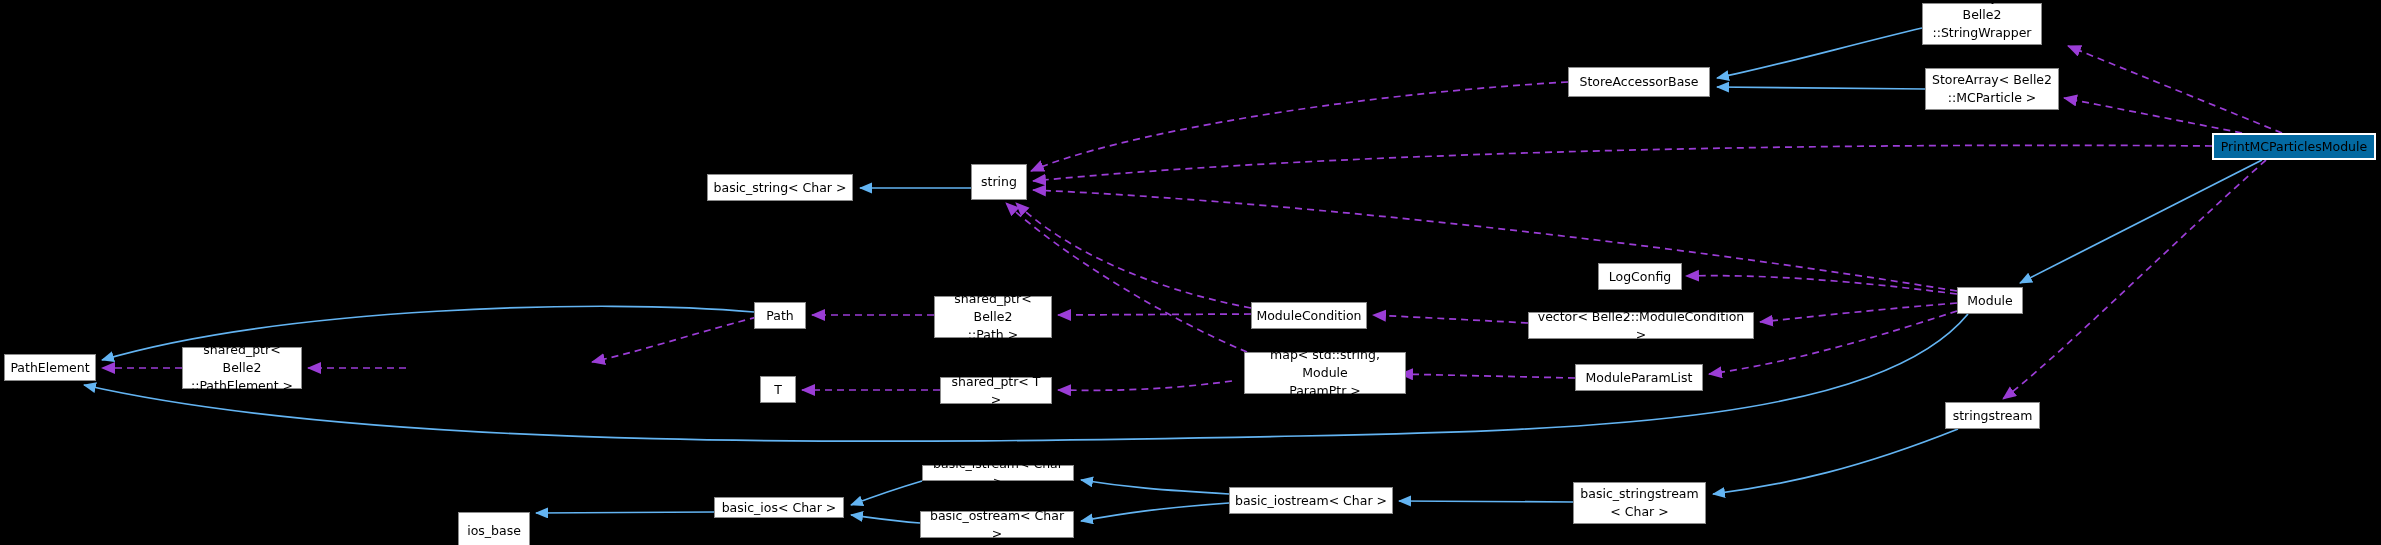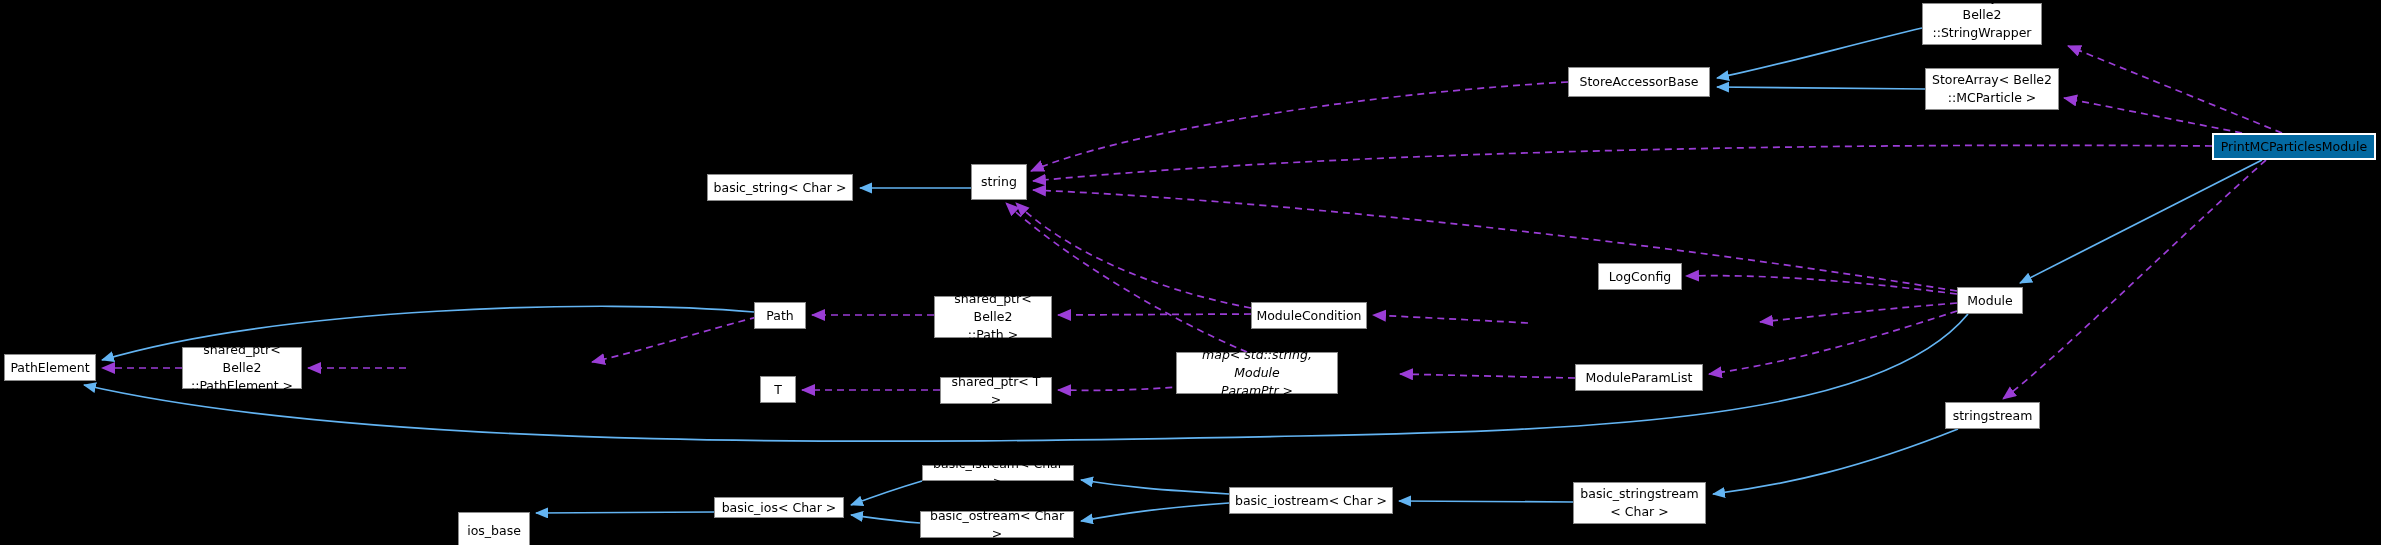--- a/index.html
+++ b/index.html
@@ -34,21 +34,21 @@
   #n-store-accessor-base{left:1568px;top:67px;width:142px;height:30px;}
   #n-print-module{left:2212px;top:133px;width:164px;height:27px;}
   #n-basic-string{left:707px;top:174px;width:146px;height:27px;}
   #n-string{left:971px;top:164px;width:56px;height:36px;}
   #n-log-config{left:1598px;top:263px;width:84px;height:27px;}
   #n-module{left:1957px;top:287px;width:66px;height:27px;}
   #n-module-condition{left:1251px;top:302px;width:116px;height:27px;}
   #n-vector-module-condition{left:1528px;top:312px;width:226px;height:27px;}
   #n-path{left:754px;top:302px;width:52px;height:27px;}
   #n-shared-ptr-path{left:934px;top:296px;width:118px;height:42px;}
-  #n-map-param{left:1176px;top:352px;width:162px;height:42px;font-style:italic;}
+  #n-map-param{left:1244px;top:352px;width:162px;height:42px;}
   #n-module-param-list{left:1575px;top:364px;width:128px;height:27px;}
   #n-t{left:760px;top:376px;width:36px;height:27px;}
   #n-shared-ptr-t{left:940px;top:377px;width:112px;height:27px;}
   #n-path-element{left:4px;top:354px;width:92px;height:27px;}
   #n-shared-ptr-path-element{left:182px;top:347px;width:120px;height:42px;}
   #n-list-shared-ptr{left:406px;top:346px;width:180px;height:42px;}
   #n-stringstream{left:1945px;top:402px;width:95px;height:27px;}
   #n-ios-base{left:458px;top:500px;width:72px;height:37px;margin-top:12px;}
   #n-basic-ios{left:714px;top:497px;width:130px;height:21px;}
   #n-basic-istream{left:922px;top:465px;width:152px;height:16px;}
@@ -113,20 +113,21 @@
 ::StringWrapper &gt;</div>
   <div class="node" id="n-store-array">StoreArray&lt; Belle2
 ::MCParticle &gt;</div>
   <div class="node" id="n-store-accessor-base">StoreAccessorBase</div>
   <div class="node highlight" id="n-print-module">PrintMCParticlesModule</div>
   <div class="node" id="n-basic-string">basic_string&lt; Char &gt;</div>
   <div class="node" id="n-string">string</div>
   <div class="node" id="n-log-config">LogConfig</div>
   <div class="node" id="n-module">Module</div>
   <div class="node" id="n-module-condition">ModuleCondition</div>
+  <div class="node" id="n-vector-module-condition">vector&lt; Belle2::ModuleCondition &gt;</div>
   <div class="node" id="n-path">Path</div>
   <div class="node" id="n-shared-ptr-path">shared_ptr&lt; Belle2
 ::Path &gt;</div>
   <div class="node" id="n-map-param">map&lt; std::string, Module
 ParamPtr &gt;</div>
   <div class="node" id="n-module-param-list">ModuleParamList</div>
   <div class="node" id="n-t">T</div>
   <div class="node" id="n-shared-ptr-t">shared_ptr&lt; T &gt;</div>
   <div class="node" id="n-path-element">PathElement</div>
   <div class="node" id="n-shared-ptr-path-element">shared_ptr&lt; Belle2

